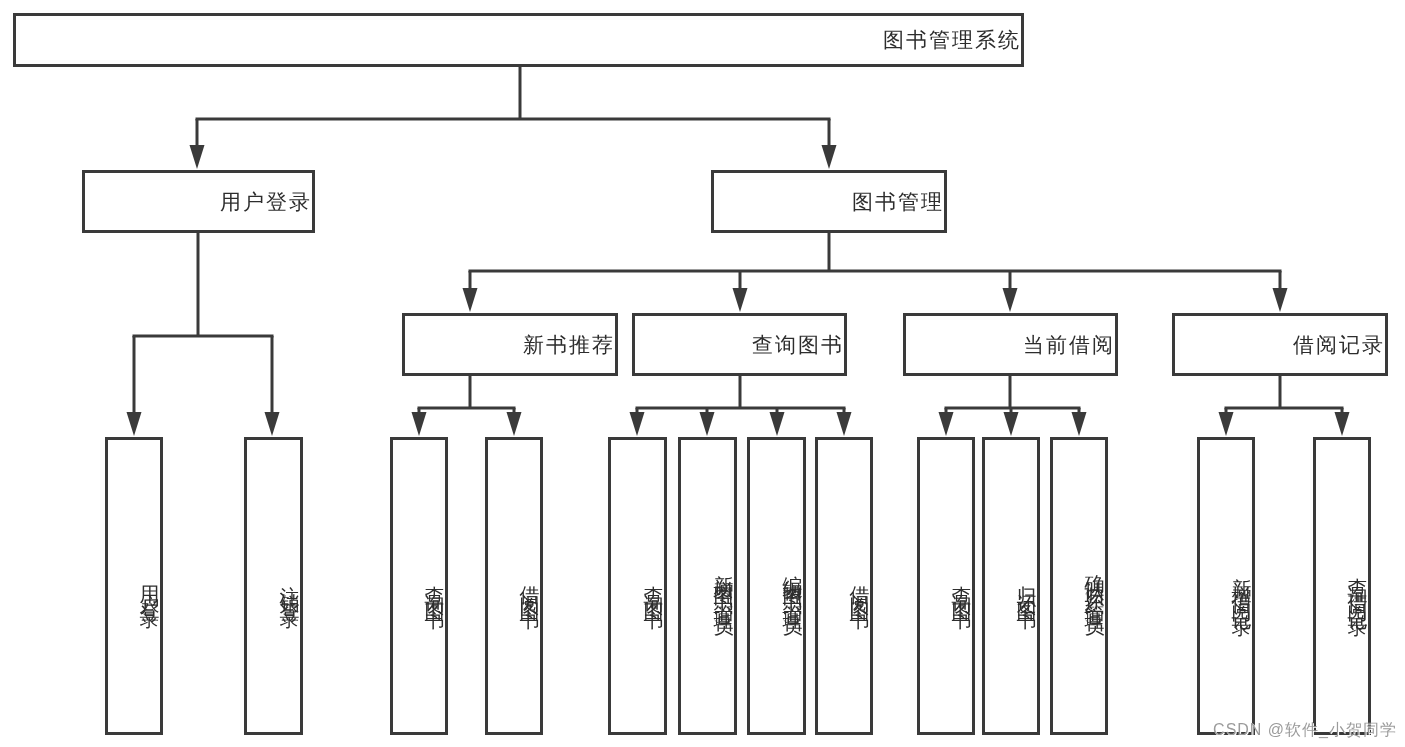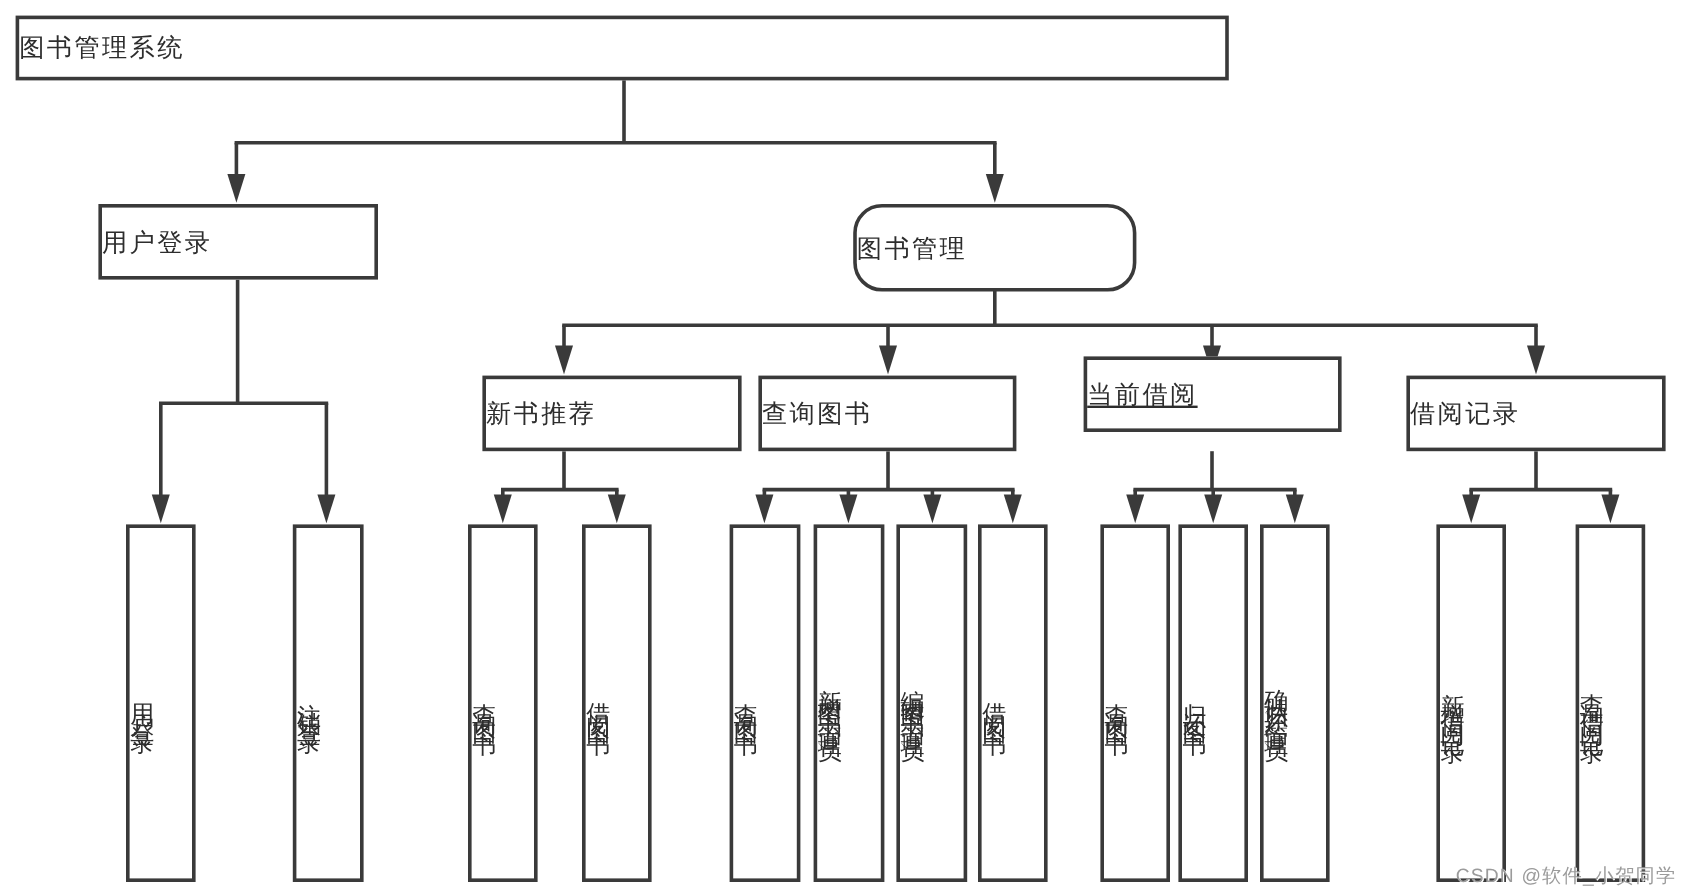--- a/index.html
+++ b/index.html
@@ -25,21 +25,21 @@
     pointer-events:none;
   }
   .edges path{stroke:var(--line);stroke-width:3;fill:none;}
   .edges path.head{fill:var(--line);stroke:none;}
   .node{
     position:absolute;
     background:#ffffff;
     border:3px solid var(--line);
     display:flex;
     align-items:center;
-    justify-content:flex-start;
+    justify-content:flex-end;
     color:var(--text);
   }
   .node .h-label{
     font-size:21px;
     letter-spacing:2px;
     white-space:nowrap;
   }
   .leaf .v-label{
     writing-mode:vertical-rl;
     text-orientation:mixed;
@@ -134,31 +134,31 @@
     </g>
   </svg>
 
   <div class="node" style="left:13px;top:13px;width:1011px;height:54px;">
     <span class="h-label">图书管理系统</span>
   </div>
 
   <div class="node" style="left:82px;top:170px;width:233px;height:63px;">
     <span class="h-label">用户登录</span>
   </div>
-  <div class="node" style="left:711px;top:170px;width:236px;height:73px;border-radius:24px;">
+  <div class="node" style="left:711px;top:170px;width:236px;height:63px;">
     <span class="h-label">图书管理</span>
   </div>
 
   <div class="node" style="left:362px;top:313px;width:216px;height:63px;margin-left:40px;">
     <span class="h-label">新书推荐</span>
   </div>
   <div class="node" style="left:632px;top:313px;width:215px;height:63px;">
     <span class="h-label">查询图书</span>
   </div>
-  <div class="node" style="left:903px;top:297px;width:215px;height:63px;text-decoration:underline;">
+  <div class="node" style="left:903px;top:313px;width:215px;height:63px;">
     <span class="h-label">当前借阅</span>
   </div>
   <div class="node" style="left:1172px;top:313px;width:216px;height:63px;">
     <span class="h-label">借阅记录</span>
   </div>
 
   <div class="node leaf" style="left:105px;top:437px;width:58px;height:298px;">
     <span class="v-label">用户登录</span>
   </div>
   <div class="node leaf" style="left:244px;top:437px;width:59px;height:298px;">

